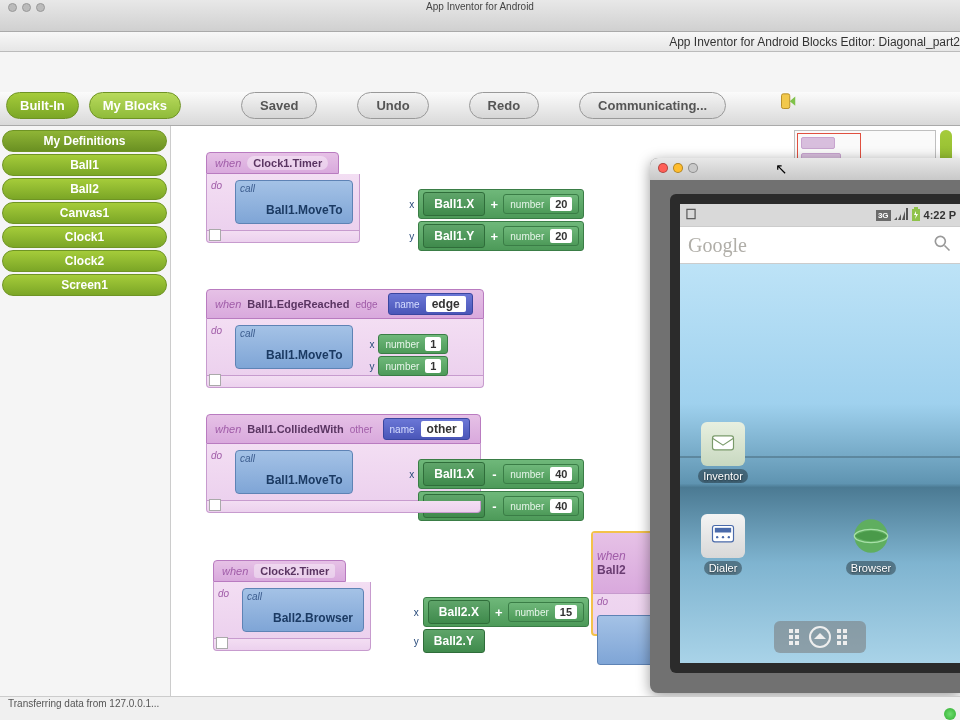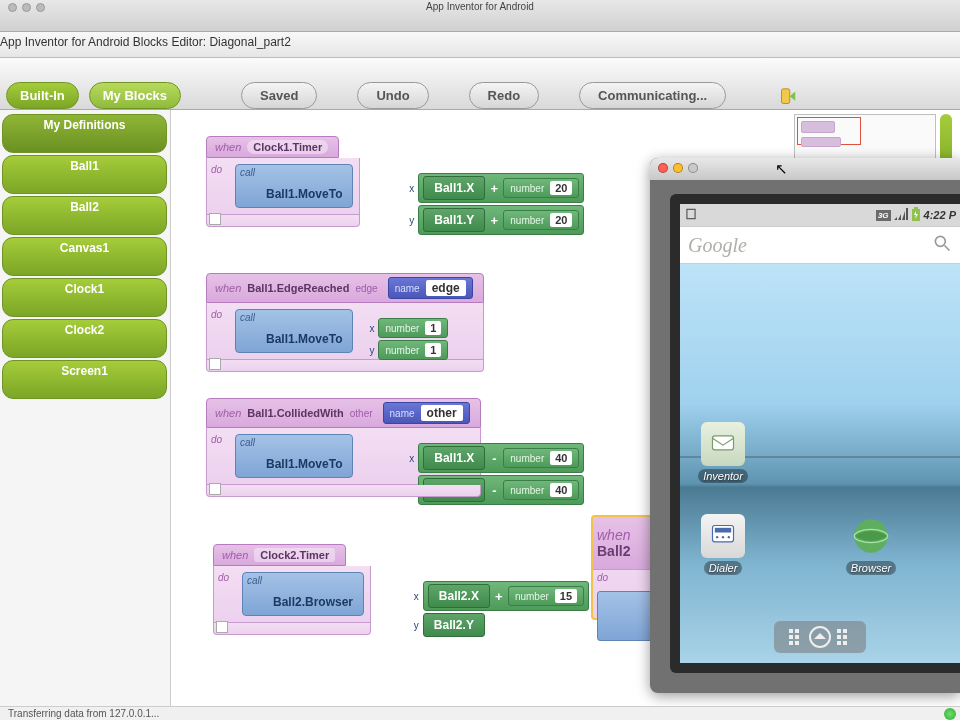--- a/index.html
+++ b/index.html
@@ -2,36 +2,36 @@
 <html><head>
 <meta charset="utf-8">
 <style>
   * { box-sizing: border-box; margin: 0; padding: 0; font-family: "Lucida Grande", Arial, sans-serif; }
   body { width: 960px; height: 720px; background: #f5f5f5; overflow: hidden; position: relative; }
 
   
   .mac-titlebar { height: 32px; background: linear-gradient(#e8e8e8,#d0d0d0); border-bottom:1px solid #aaa; position:relative; font-size:10px; color:#444; text-align:center; line-height:14px;}
   .mac-dots { position:absolute; left:8px; top:3px; display:flex; gap:5px;}
   .mac-dot { width:9px; height:9px; border-radius:50%; background:#bbb; border:1px solid #999;}
-  .sub-titlebar { height:26px; background: linear-gradient(#f8f8f8,#e6e6e6); border-bottom:1px solid #bbb; font-size:12px; color:#333; text-align:left; line-height:20px;}
-
-  
-  .toolbar { height:52px; background: linear-gradient(#fbfbfb,#d9d9d9); border-bottom:1px solid #aaa; display:flex; align-items:flex-end; padding:0 6px; gap:10px; position:relative;}
+  .sub-titlebar { height:20px; background: linear-gradient(#f8f8f8,#e6e6e6); border-bottom:1px solid #bbb; font-size:12px; color:#333; text-align:right; line-height:20px;}
+
+  
+  .toolbar { height:34px; background: linear-gradient(#fbfbfb,#d9d9d9); border-bottom:1px solid #aaa; display:flex; align-items:flex-start; padding:0 6px; gap:10px; position:relative;margin-top:40px;}
   .pill-tab { background: linear-gradient(#a5cc3a,#7ba626); color:#fff; font-size:13px; font-weight:bold; padding:5px 13px; border-radius:14px; border:1px solid #6f9424; cursor:pointer;}
   .pill-tab.inactive { background: linear-gradient(#b8da5c,#8fbb3a);}
   .tb-btn { background: linear-gradient(#f4f4f4,#d6d6d6); border:1px solid #999; border-radius:14px; padding:5px 18px; font-size:13px; color:#555; font-weight:bold; cursor:pointer;}
   .tb-icon { width:22px; height:22px; display:inline-block; }
   .tb-icon svg { width:100%; height:100%; }
 
   
   .main { position:relative; height: calc(100% - 70px - 14px); }
 
   
   .sidebar { position:absolute; left:2px; top:4px; width:165px; }
-  .side-btn { background: linear-gradient(#a5cc3a,#7ba626); color:#fff; font-size:12px; border:1px solid #6f9424; border-radius:11px; height:39px; line-height:20px; text-align:center; margin-bottom:2px; cursor:pointer; font-weight:bold;}
+  .side-btn { background: linear-gradient(#a5cc3a,#7ba626); color:#fff; font-size:12px; border:1px solid #6f9424; border-radius:11px; height:22px; line-height:20px; text-align:center; margin-bottom:2px; cursor:pointer; font-weight:bold;}
   .side-btn.dark { background: linear-gradient(#8fb536,#6a9022);}
 
   
   .workspace { position:absolute; left:170px; top:0; right:0; bottom:0; background:#fff; overflow:hidden; border-left:1px solid #ccc;}
 
   
   .blk { position:absolute; }
   .when-head { background: linear-gradient(#e6c1e6,#d9a9dd); border:1px solid #b97bc0; border-radius:4px 4px 0 0; padding:3px 10px 3px 8px; font-size:11px; color:#6a3d72; display:inline-flex; align-items:center; gap:6px;}
   .when-head .kw { color:#a05ca8; font-style:italic;}
   .when-body { background: linear-gradient(#f3def3,#ecd1ee); border:1px solid #c79bce; border-top:none; padding:6px 6px 6px 28px; position:relative; min-height:50px;}
@@ -62,50 +62,50 @@
 
   
   .vscroll { position:absolute; right:8px; top:4px; width:12px; height:174px; background:#e0e0e0; border-radius:6px;}
   .vscroll .thumb { position:absolute; left:0; top:0; width:100%; height:70px; background:linear-gradient(#a5cc3a,#7ba626); border-radius:6px;}
 
   
   .hscroll { position:absolute; left:6px; right:20px; bottom:4px; height:10px; background:#e6e6e6; border-radius:5px;}
   .hscroll .thumb { position:absolute; left:0; top:0; height:100%; width:370px; background:linear-gradient(#a5cc3a,#7ba626); border-radius:5px;}
 
   
-  .statusbar { position:absolute; left:0; right:0; bottom:0; height:14px; background:#f0f0f0; border-top:1px solid #ccc; font-size:10px; color:#555; padding-left:8px; line-height:14px;margin-top:36px;}
+  .statusbar { position:absolute; left:0; right:0; bottom:0; height:24px; background:#f0f0f0; border-top:1px solid #ccc; font-size:10px; color:#555; padding-left:8px; line-height:14px;margin-top:36px;}
   .status-ok { position:absolute; right:4px; bottom:0; width:12px; height:12px; background:radial-gradient(circle,#6fdc6f,#2fae2f); border-radius:50%;}
 
   
   .emu-window { position:absolute; left:650px; top:158px; width:310px; height:535px; background:#717171; border-radius:8px 0 0 8px; box-shadow:0 3px 14px rgba(0,0,0,0.4);}
   .emu-head { height:22px; background:linear-gradient(#e8e8e8,#c8c8c8); border-radius:8px 0 0 0; position:relative;}
   .emu-dots { position:absolute; left:8px; top:5px; display:flex; gap:5px;}
   .emu-dot { width:10px; height:10px; border-radius:50%; border:1px solid rgba(0,0,0,0.3);}
   .emu-dot.r{background:#ff5f57;} .emu-dot.y{background:#ffbd2e;} .emu-dot.g{background:#c9c9c9;}
-  .emu-body { position:absolute; left:20px; top:36px; right:0; bottom:20px; background:#2b2b2b; border-radius:6px 0 0 6px; padding:10px 0 10px 10px;font-style:italic;}
+  .emu-body { position:absolute; left:20px; top:36px; right:0; bottom:20px; background:#2b2b2b; border-radius:6px 0 0 6px; padding:10px 0 10px 10px;}
   .emu-screen { position:absolute; left:10px; top:10px; right:0; bottom:10px; background:#fff; overflow:hidden;}
   .android-status { height:22px; background:#d9d9d9; display:flex; align-items:center; justify-content:space-between; padding:0 4px; font-size:11px; font-weight:bold; color:#333;}
   .android-status .right { display:flex; align-items:center; gap:3px;}
   .search-bar { height:38px; background:#fff; border-bottom:1px solid #ccc; border-top:1px solid #ccc; display:flex; align-items:center; padding:0 8px; gap:6px;}
   .search-bar .ph { color:#b0aea8; font-family: Georgia, serif; font-size:20px;}
   .search-bar .mag { margin-left:auto; color:#999;}
   .wallpaper { position:absolute; left:0; right:0; top:60px; bottom:0; background: linear-gradient(#bde3f7 0%, #9fd1ee 35%, #5f94b1 55%, #4b7a93 56%, #7fb4d0 75%, #a9d3e8 100%);}
   .wp-horizon { position:absolute; left:0; right:0; top:48%; height:2px; background:rgba(40,60,70,0.3);}
   .app-icon { position:absolute; width:58px; text-align:center; color:#fff; font-size:11px; text-shadow:0 1px 2px rgba(0,0,0,0.6);}
   .app-icon .ic { width:44px; height:44px; margin:0 auto 3px; border-radius:6px; display:flex; align-items:center; justify-content:center;}
   .app-icon .lbl { background:rgba(0,0,0,0.35); border-radius:7px; padding:1px 5px; display:inline-block;}
   .drawer-btn { position:absolute; left:50%; transform:translateX(-50%); bottom:10px; width:92px; height:32px; background:rgba(120,120,120,0.55); border-radius:6px; display:flex; align-items:center; justify-content:center;}
   .drawer-btn .circ { width:22px; height:22px; border:2px solid #eee; border-radius:50%; position:relative;}
   .drawer-btn .circ::after{content:""; position:absolute; left:50%; top:50%; transform:translate(-50%,-50%); border:6px solid transparent; border-bottom-color:#eee; margin-top:-4px;}
   .drawer-btn .dots { width:14px; display:grid; grid-template-columns:repeat(2,4px); grid-template-rows:repeat(3,4px); gap:2px; margin:0 6px;}
   .drawer-btn .dots span{background:#eee; width:4px; height:4px;}
 
   
   .peek-blk { position:absolute; left:420px; top:405px; width:70px; height:105px; border:2px solid #f3c24a; background:linear-gradient(#f3def3,#ecd1ee); border-radius:4px;}
-  .peek-head { background: linear-gradient(#e6c1e6,#d9a9dd); font-size:14px; color:#6a3d72; padding:10px 4px; border-bottom:1px solid #c79bce;}
+  .peek-head { background: linear-gradient(#e6c1e6,#d9a9dd); font-size:12px; color:#6a3d72; padding:16px 4px; border-bottom:1px solid #c79bce;}
   .peek-call { margin:6px 4px; background: linear-gradient(#a4c2e6,#7fa5d6); height:50px; border:1px solid #5e83b5; border-radius:3px;}
 
   .cursor { position:absolute; left:775px; top:160px; font-size:15px; color:#000; pointer-events:none;}
 </style>
 </head>
 <body>
 
 <div class="mac-titlebar">
   <div class="mac-dots">
     <div class="mac-dot"></div>

